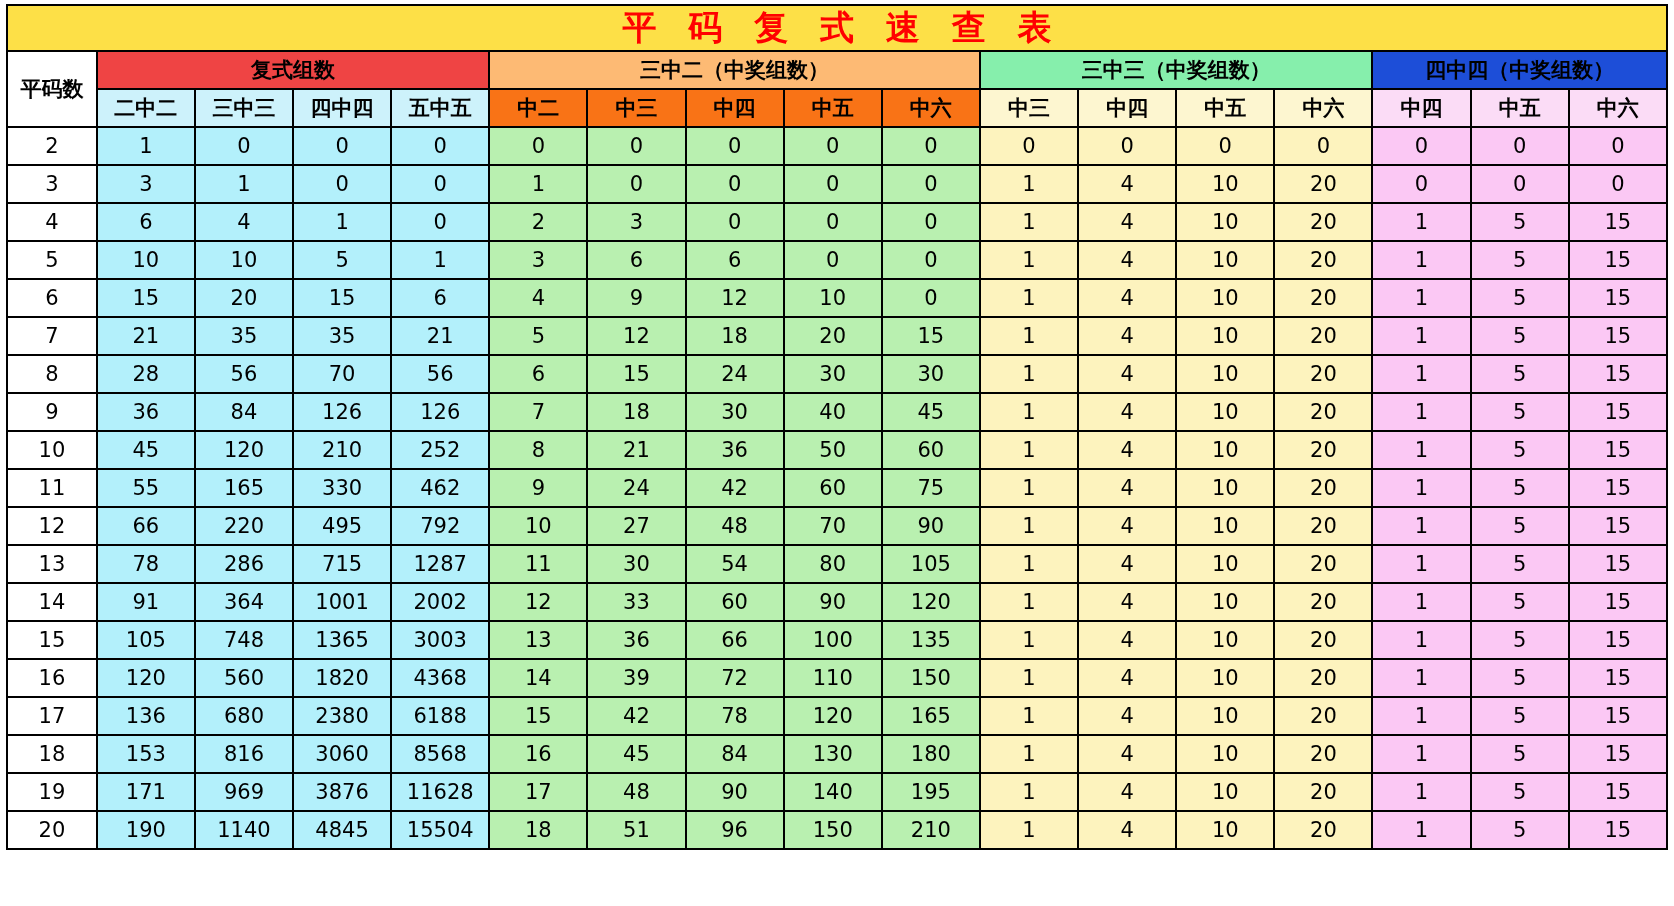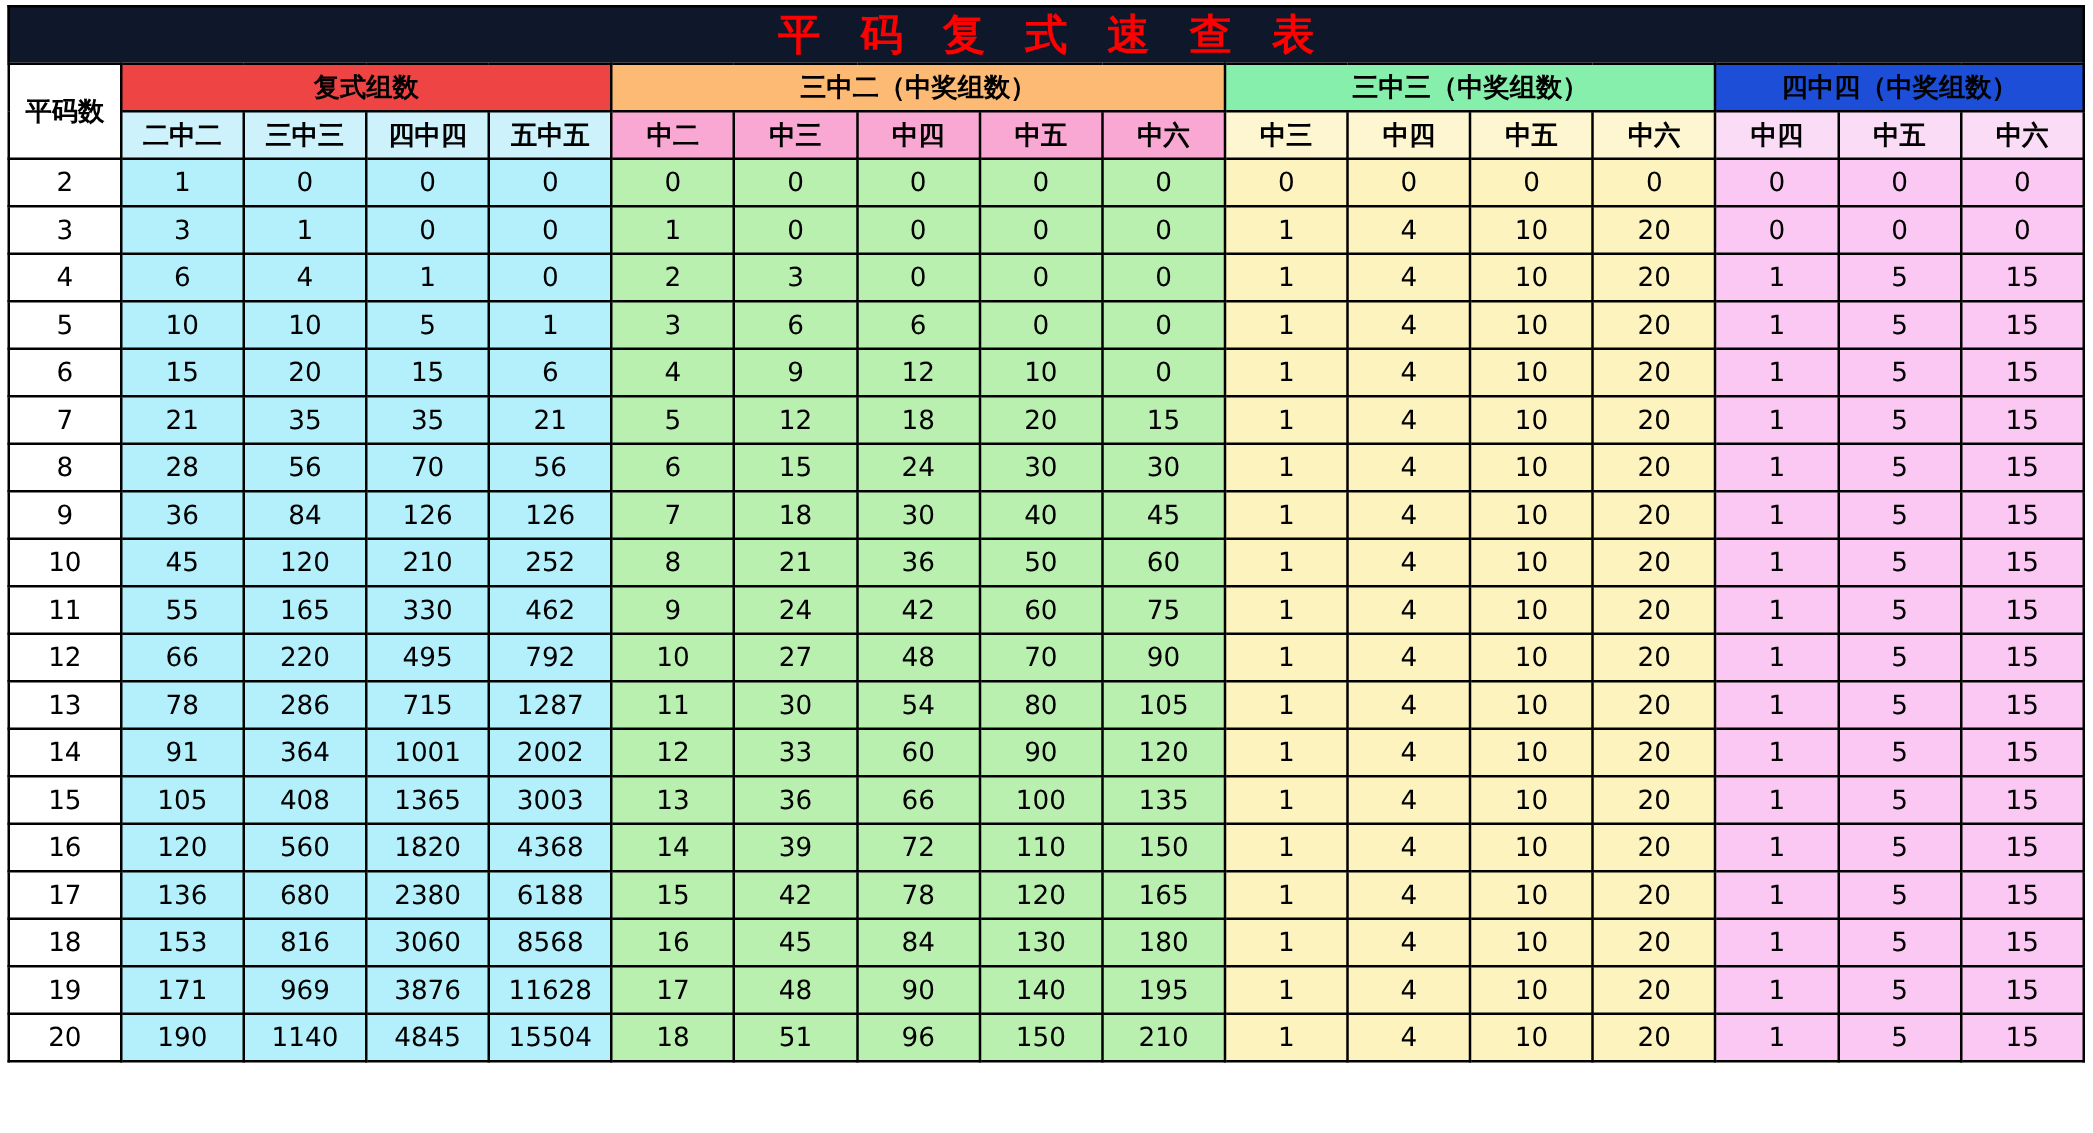--- a/index.html
+++ b/index.html
@@ -22,21 +22,21 @@
     flex-direction: column;
   }
   .title-bar {
     height: 46px;
     display: flex;
     align-items: center;
     justify-content: center;
     border: 2px solid #000;
     border-bottom: none;
     box-sizing: border-box;
-    background: #0f172a;
+    background: #fde047;
   }
   .title-text {
     color: #ff0000;
     font-size: 34px;
     font-weight: bold;
     letter-spacing: 10px;
     text-indent: 10px;
     font-family: "DejaVu Sans", "Liberation Sans", sans-serif;
   }
   table.lookup {
@@ -65,21 +65,21 @@
   .grp-yellow { background: #86efac; }
   .grp-pink   { background: #1d4ed8; }
 
   .cell-blue   { background: #b3f0fb; }
   .cell-green  { background: #b9f0b0; }
   .cell-yellow { background: #fdf3be; }
   .cell-pink   { background: #fbc8f4; }
   .cell-white  { background: #ffffff; }
 
   .hdr-sub-blue   { background: #cdf2fb; }
-  .hdr-sub-green  { background: #f9a8d4; font-family: Liberation Mono, monospace; }
+  .hdr-sub-green  { background: #f97316; font-family: Liberation Mono, monospace; }
   .hdr-sub-yellow { background: #fdf6d0; }
   .hdr-sub-pink   { background: #fbdcf6; }
 
   .col-n  { width: 86px; }
   .col-b  { width: 94px; }
   .col-g  { width: 94px; }
   .col-y  { width: 94px; }
   .col-p  { width: 94px; }
 </style>
 </head>
@@ -385,21 +385,21 @@
           <td class="cell-yellow">4</td>
           <td class="cell-yellow">10</td>
           <td class="cell-yellow">20</td>
           <td class="cell-pink">1</td>
           <td class="cell-pink">5</td>
           <td class="cell-pink">15</td>
         </tr>
         <tr>
           <td class="cell-white">15</td>
           <td class="cell-blue">105</td>
-          <td class="cell-blue">408</td>
+          <td class="cell-blue">748</td>
           <td class="cell-blue">1365</td>
           <td class="cell-blue">3003</td>
           <td class="cell-green">13</td>
           <td class="cell-green">36</td>
           <td class="cell-green">66</td>
           <td class="cell-green">100</td>
           <td class="cell-green">135</td>
           <td class="cell-yellow">1</td>
           <td class="cell-yellow">4</td>
           <td class="cell-yellow">10</td>

